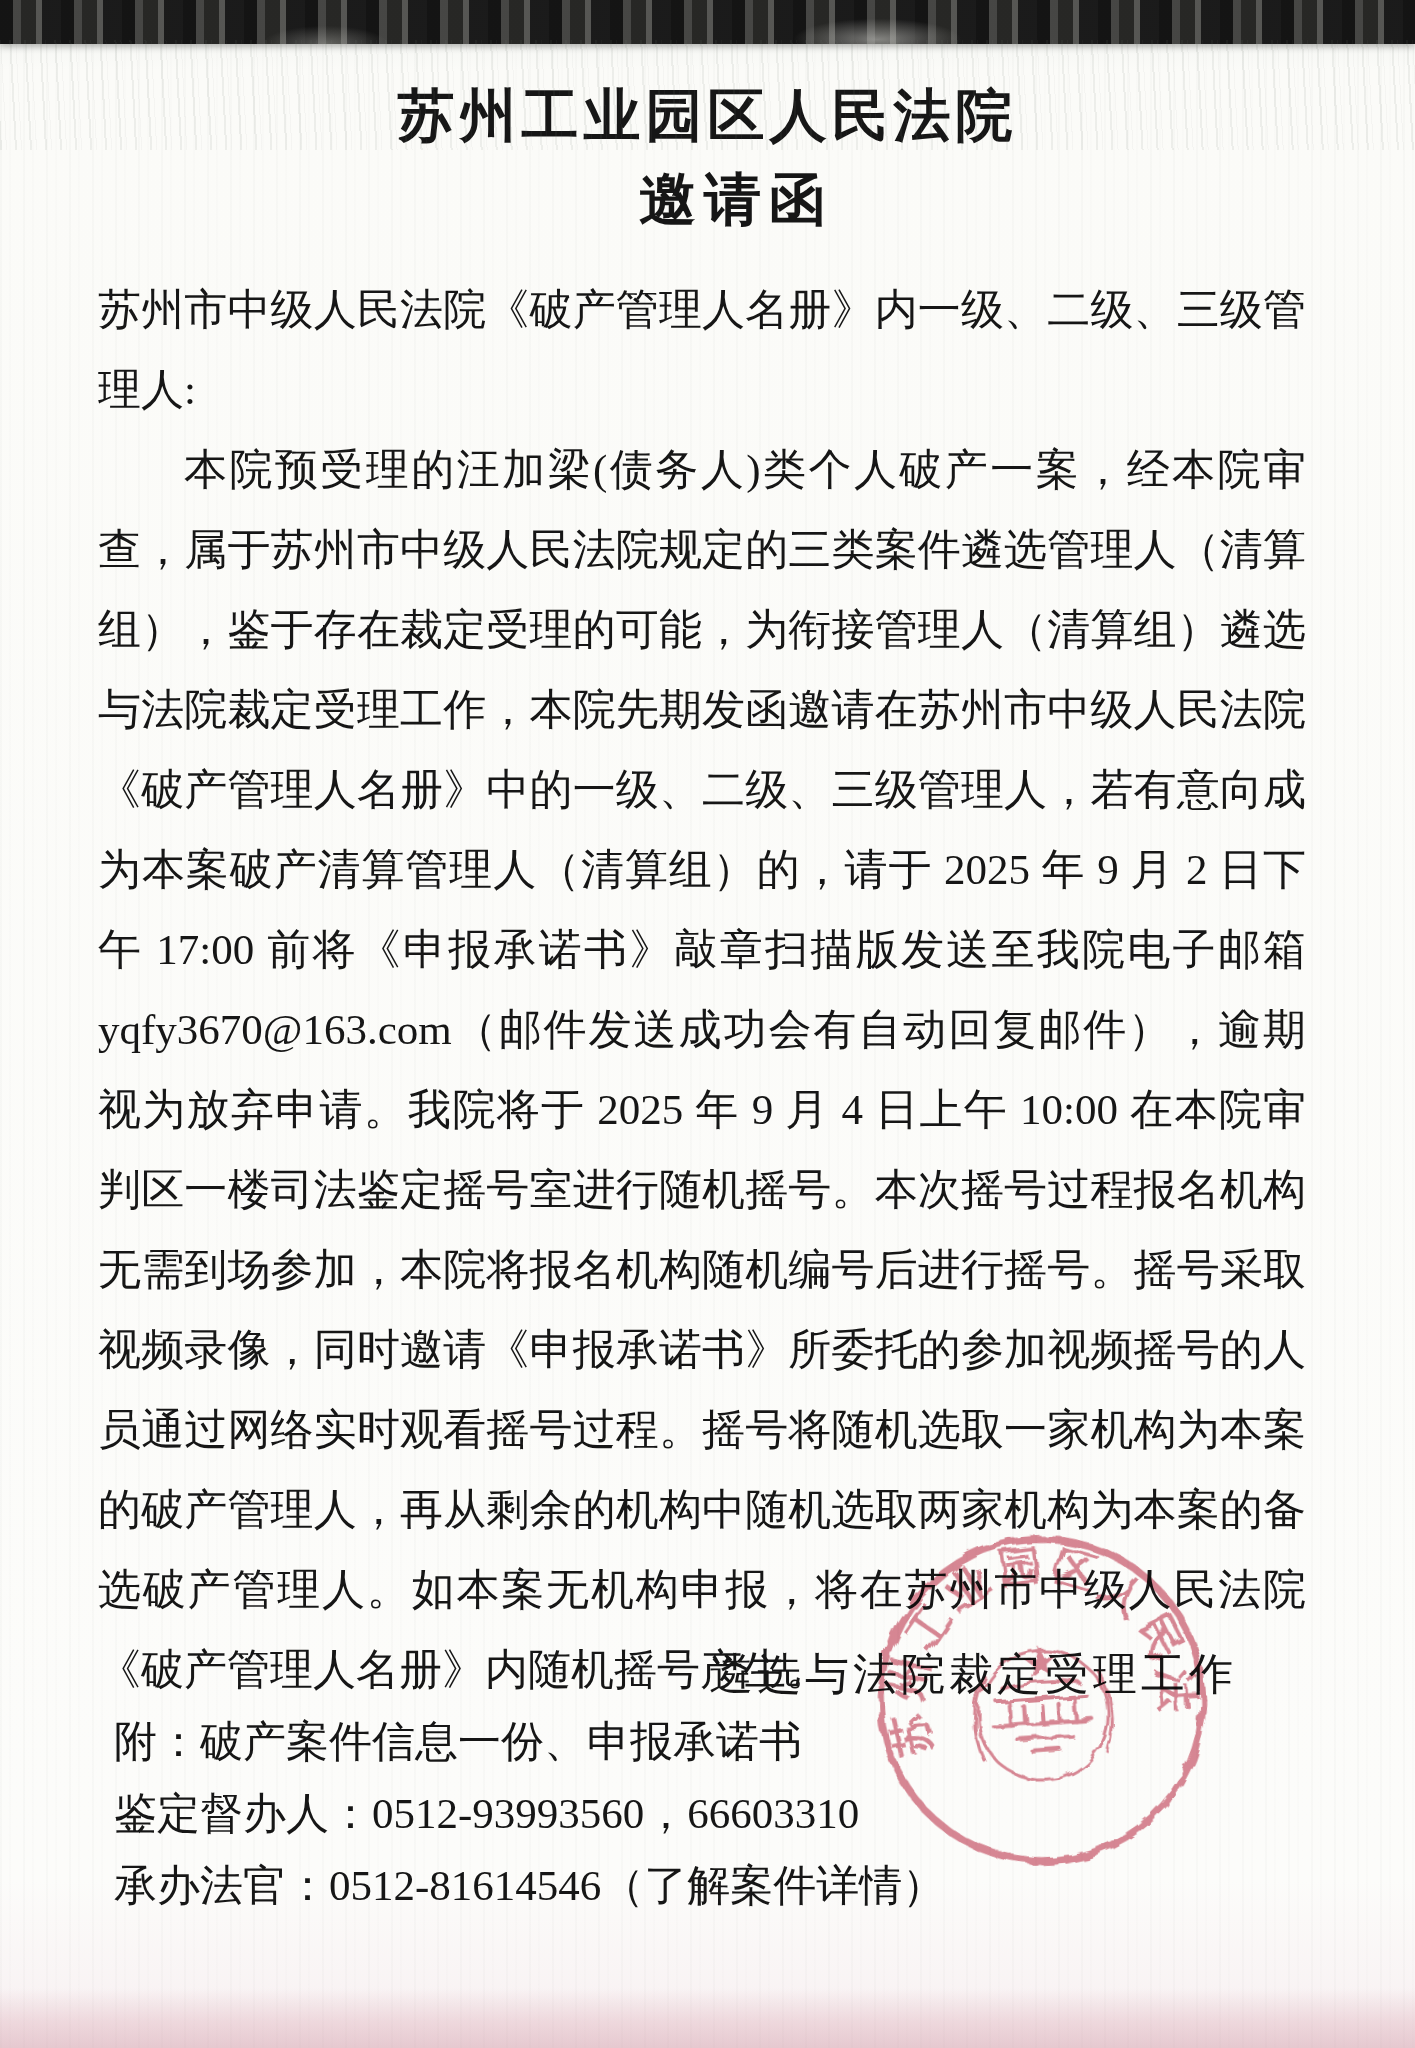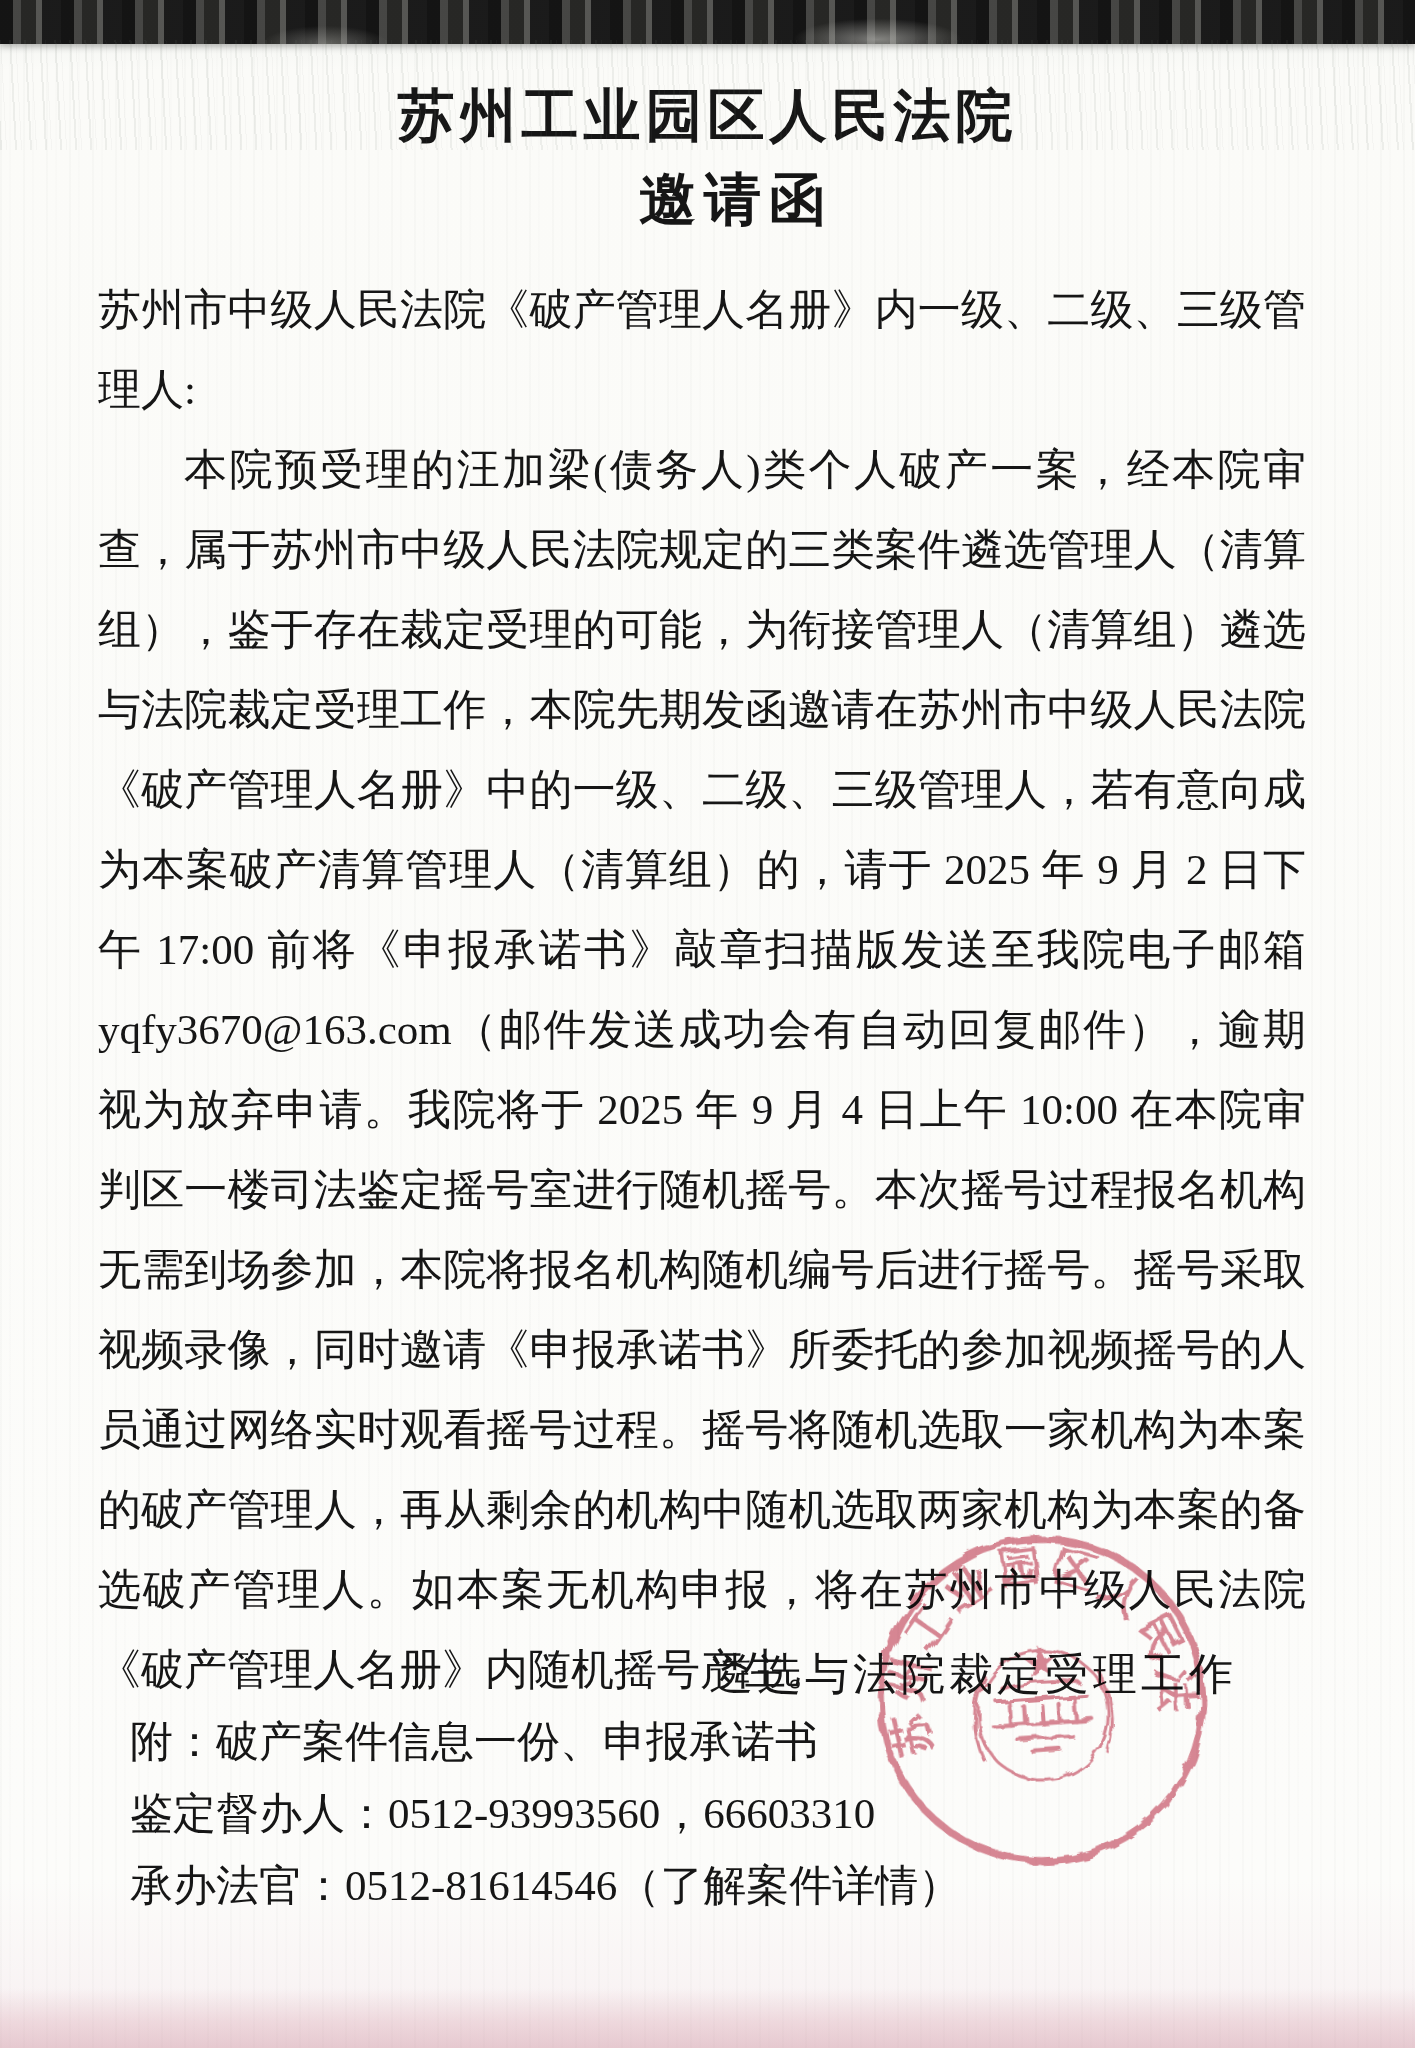--- a/index.html
+++ b/index.html
@@ -41,21 +41,21 @@
     position:absolute;left:98px;top:270px;width:1208px;
     font-size:43px;line-height:80px;text-align:justify;
   }
   .content p{margin:0;}
   .body-par{text-indent:86px;}
   .date-line{
     position:absolute;top:1645px;right:178px;
     font-size:44px;letter-spacing:4px;
   }
   .footer{
-    position:absolute;left:130px;top:1706px;
+    position:absolute;left:114px;top:1706px;
     font-size:43px;line-height:72px;
   }
   .seal{
     position:absolute;left:862px;top:1520px;width:360px;height:360px;
     mix-blend-mode:multiply;pointer-events:none;
     transform:rotate(-4deg);
   }
   .scan-tint-bottom{
     position:absolute;left:0;right:0;bottom:0;height:60px;pointer-events:none;
     background:linear-gradient(180deg,rgba(216,160,172,0) 0%,rgba(216,160,172,.30) 55%,rgba(206,148,162,.42) 100%);

